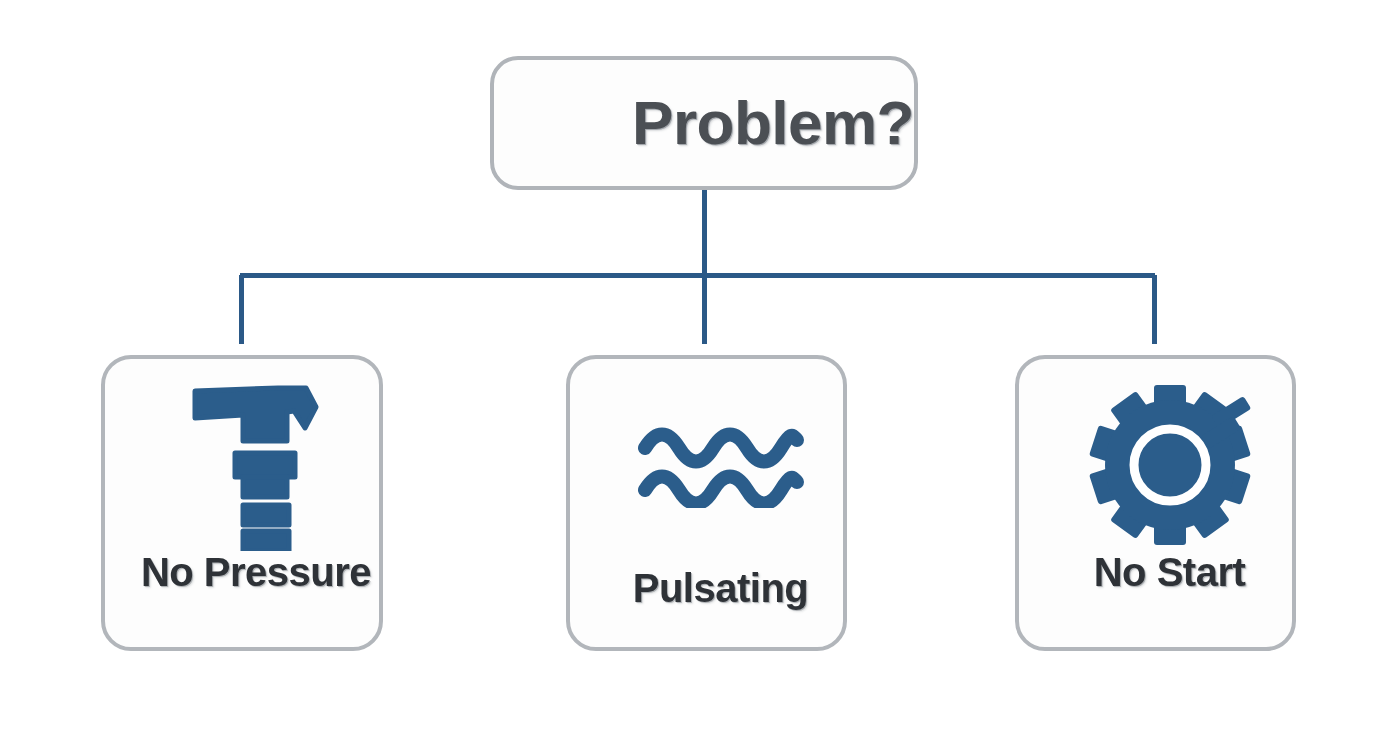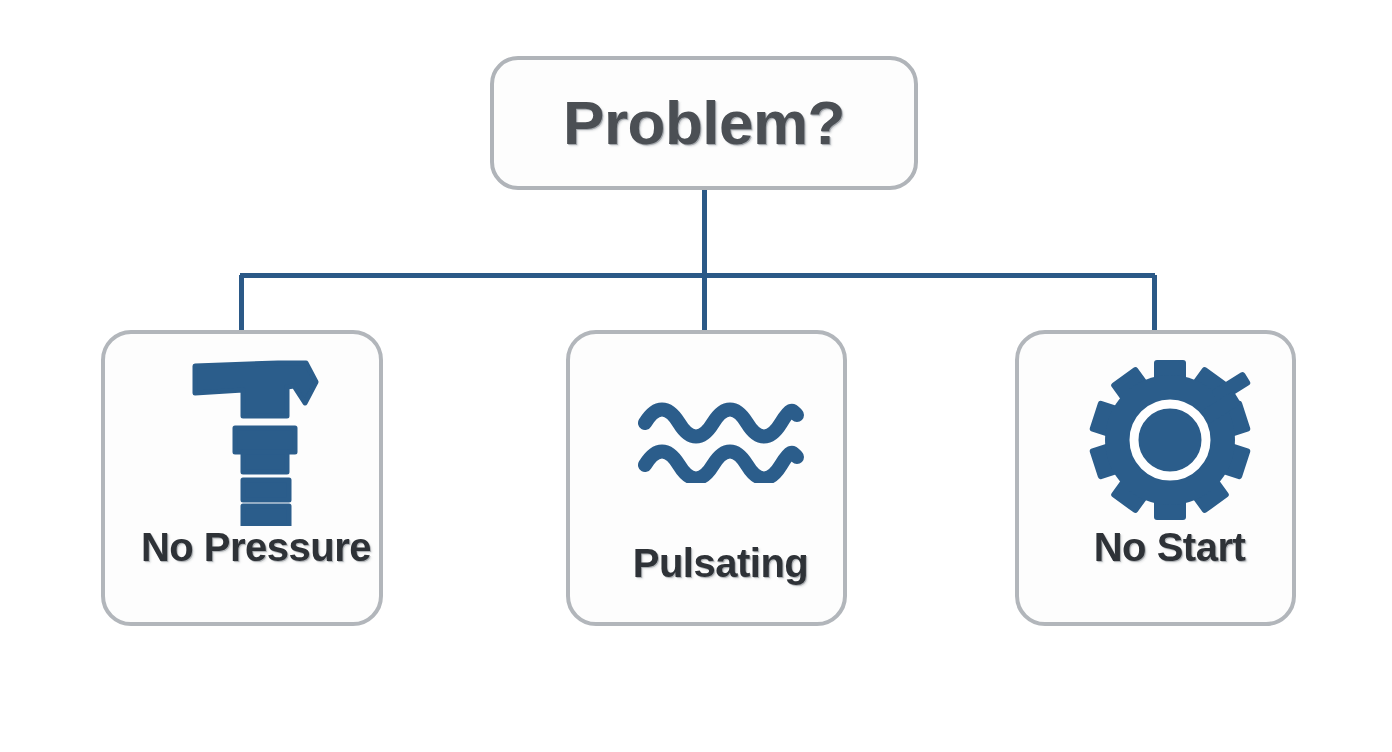--- a/index.html
+++ b/index.html
@@ -30,42 +30,42 @@
   }
 
   
   .node {
     position: absolute;
     box-sizing: border-box;
     background: #fdfdfd;
     border: 4px solid #b2b6bb;
     display: flex;
     align-items: center;
-    justify-content: center;
+    justify-content: flex-end;
   }
 
   .node.root {
     left: 490px;
     top: 56px;
     width: 428px;
     height: 134px;
     border-radius: 28px;
     border-color: #b0b4b9;
   }
   .root-label {
     font-size: 62px;
     font-weight: bold;
     color: #4b4f54;
     letter-spacing: -0.5px;
     text-shadow: 1px 1px 0 rgba(120,126,133,0.55), 2px 2px 2px rgba(150,155,161,0.35);
     line-height: 1;
   }
 
   .node.child {
-    top: 330px;
+    top: 355px;
     width: 282px;
     height: 296px;
     border-radius: 30px;
     flex-direction: column;
     justify-content: flex-start;
     padding-left: 28px;
   }
   .node.child.c0 { left: 101px; }
   .node.child.c1 { left: 566px; width: 281px; gap: 16px; }
   .node.child.c2 { left: 1015px; width: 281px; }

